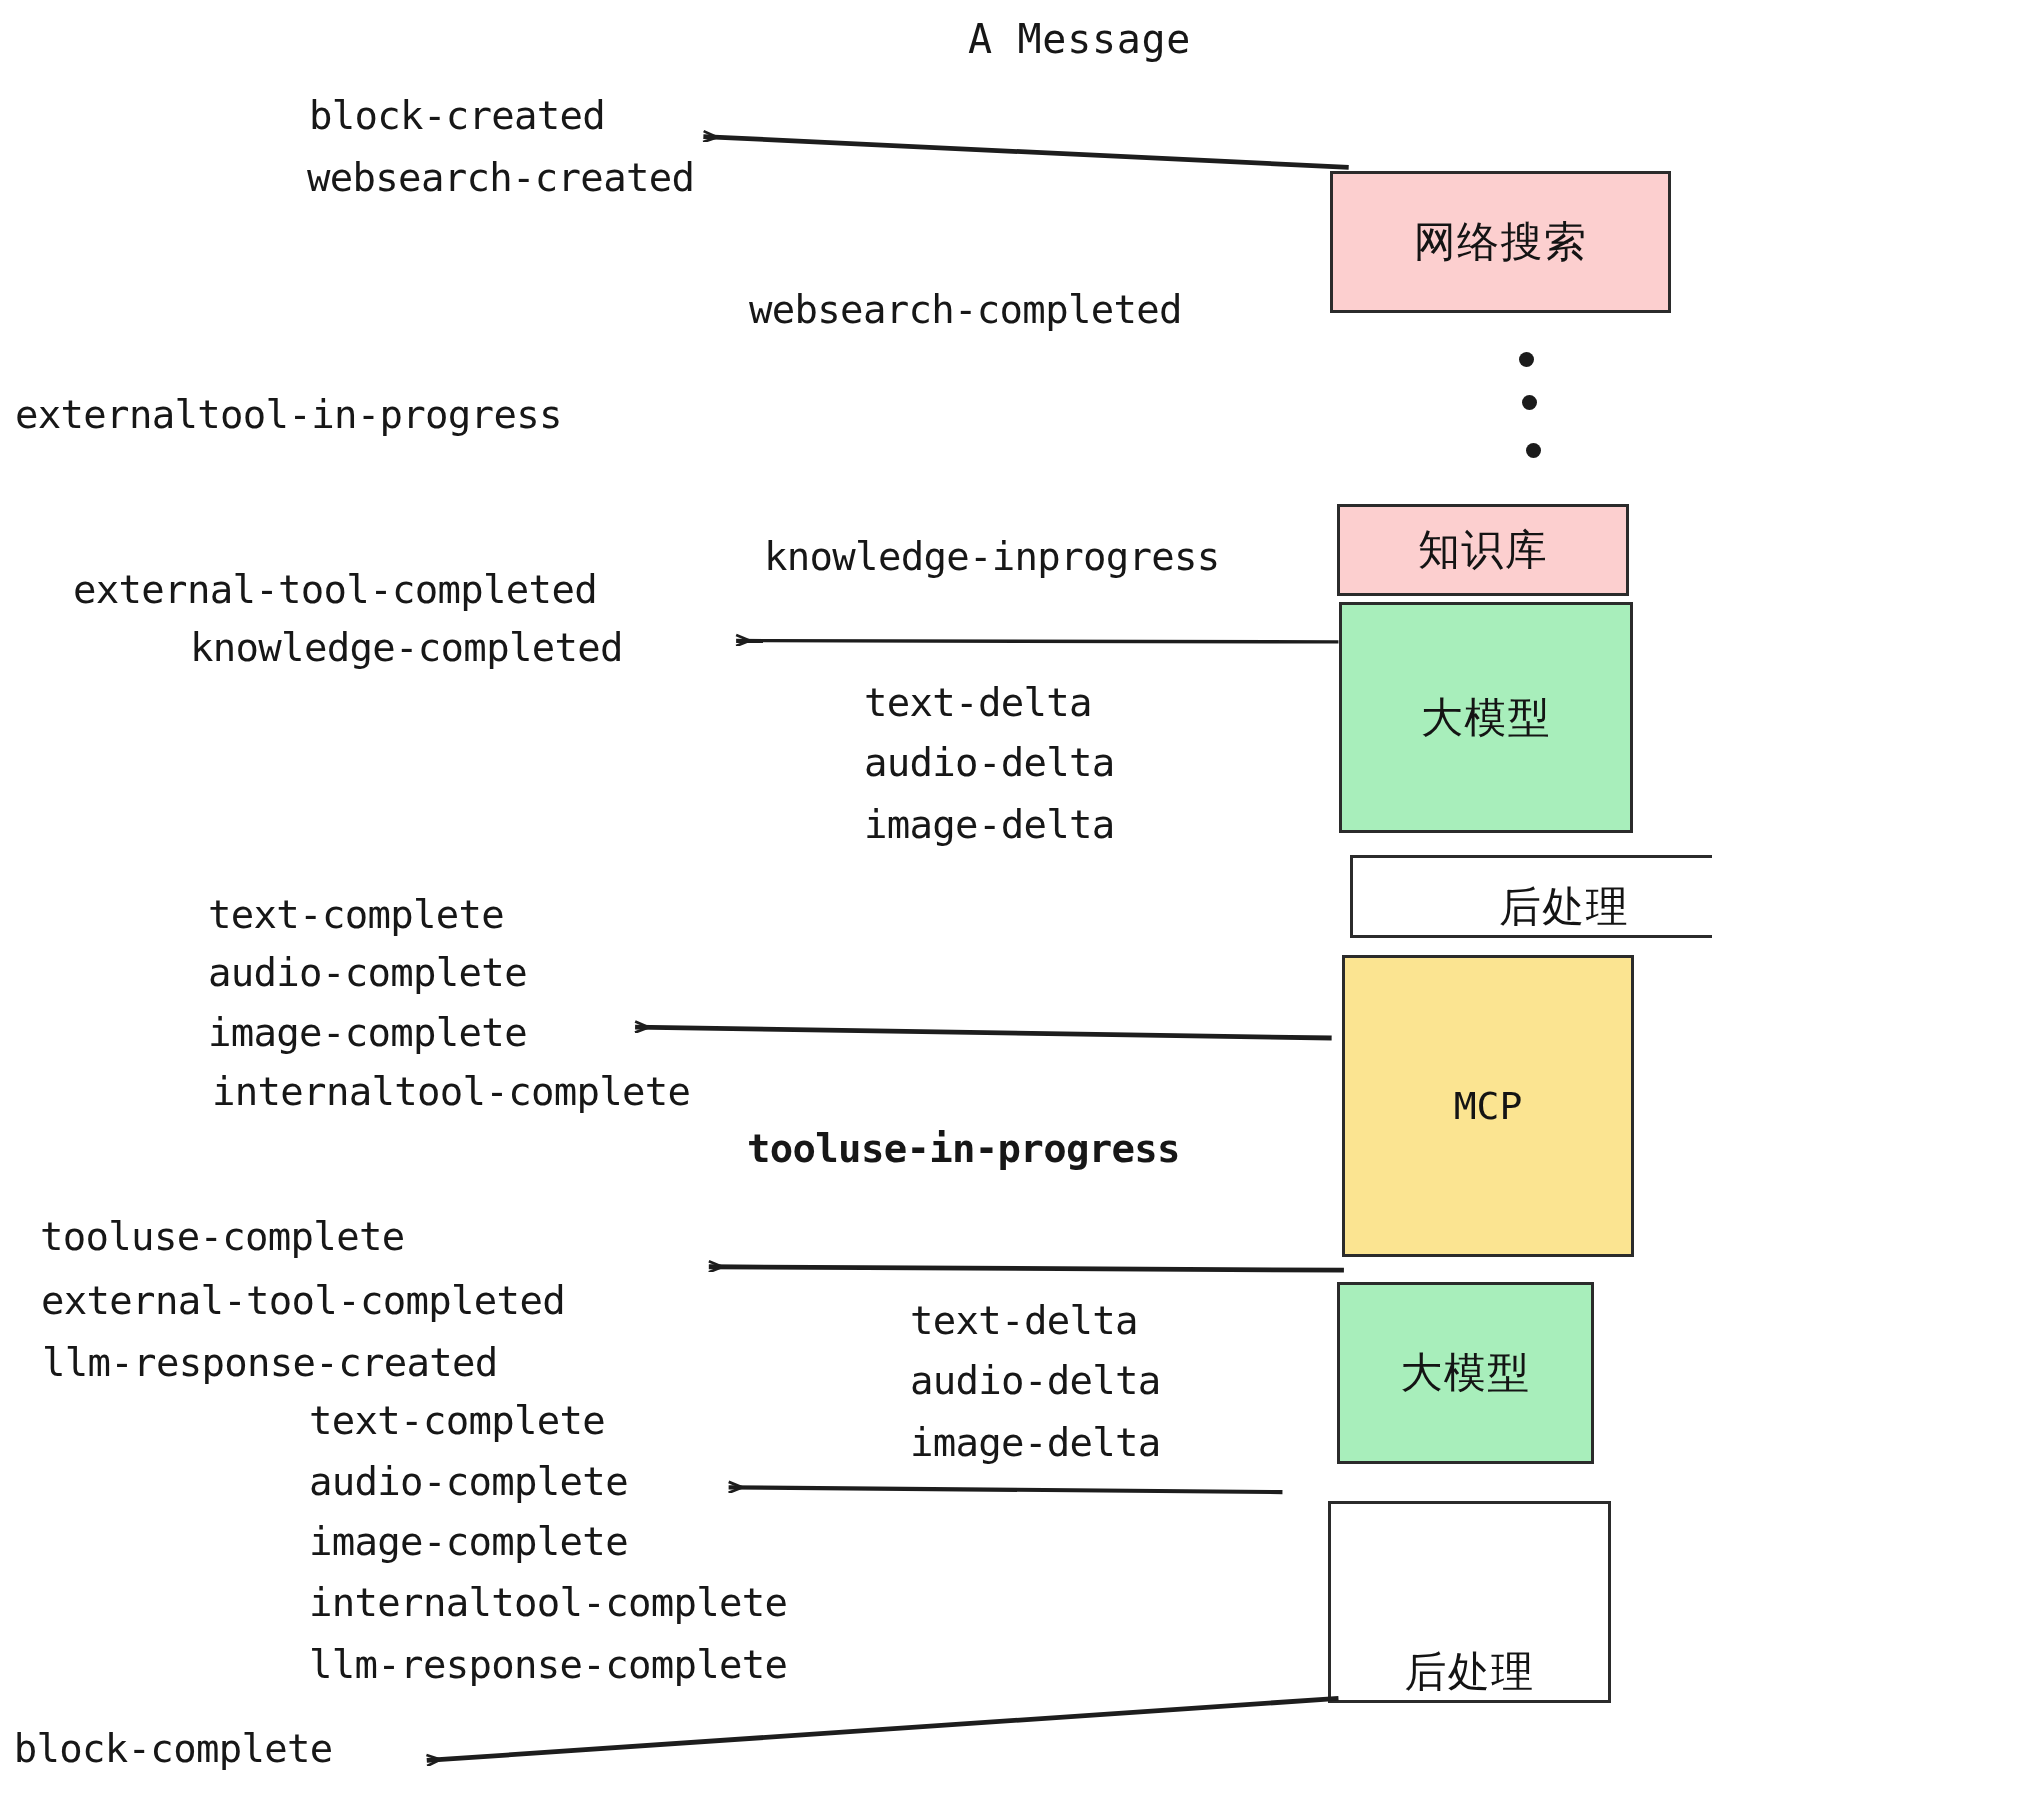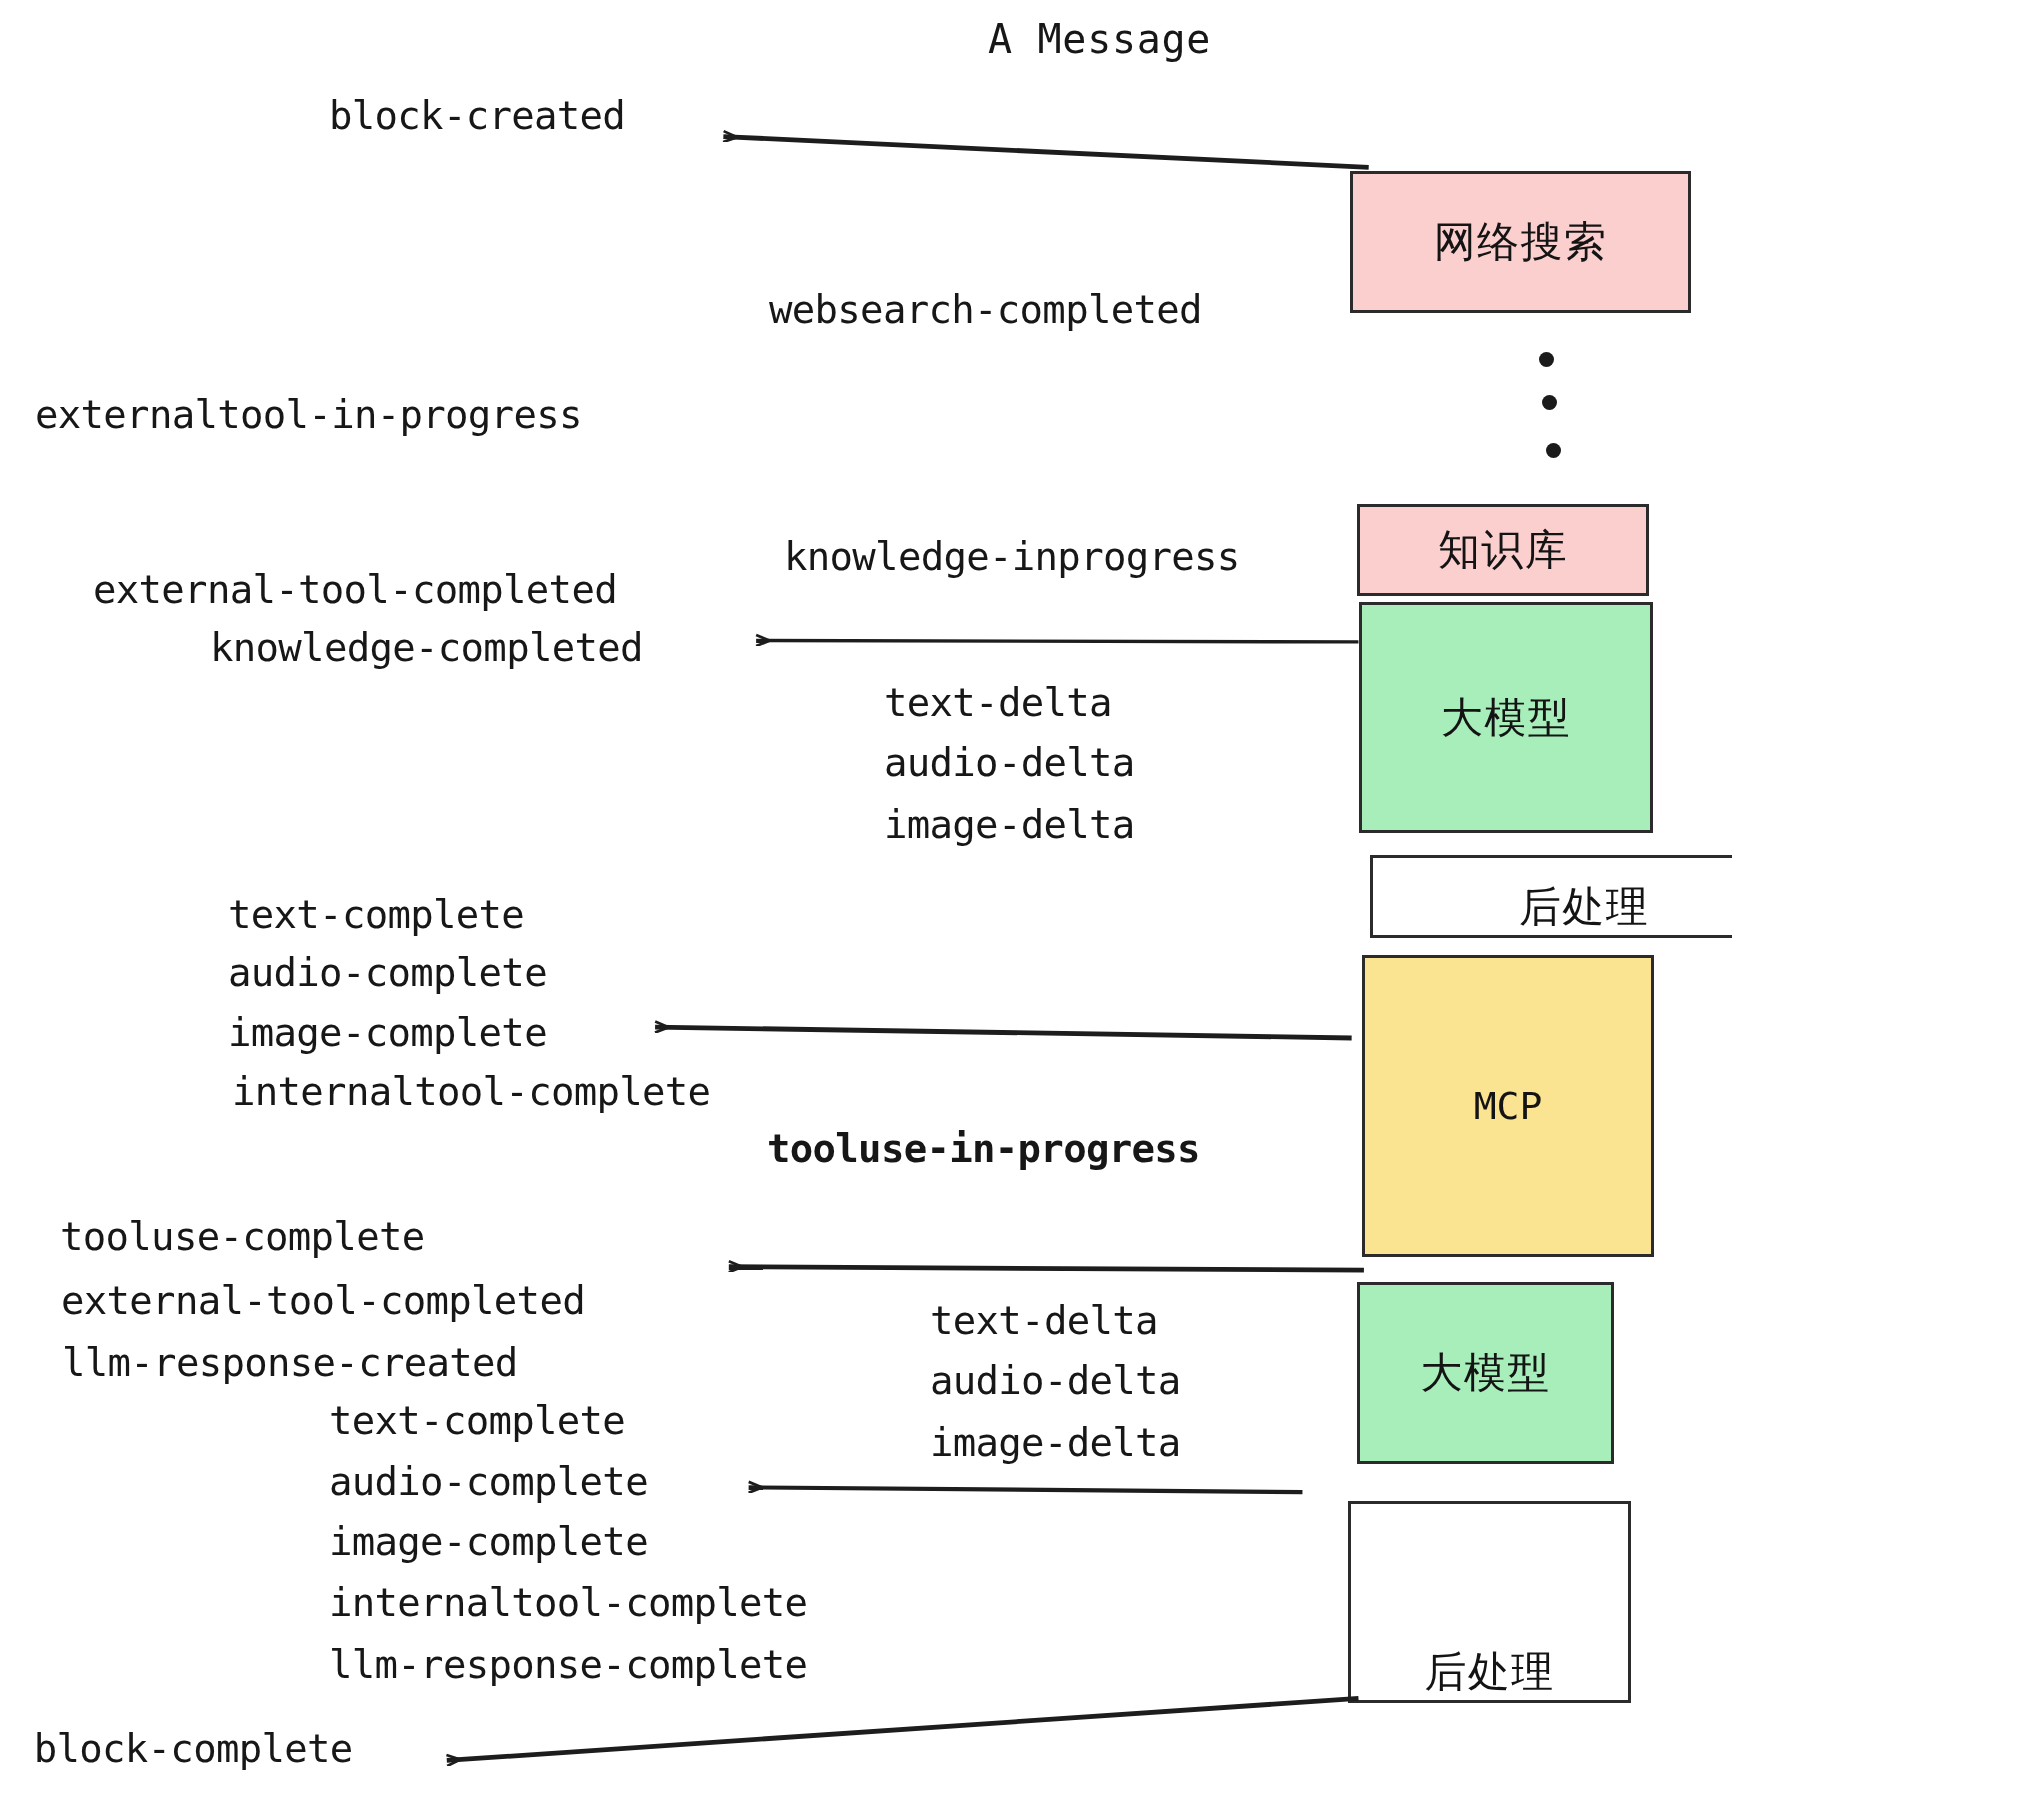--- a/index.html
+++ b/index.html
@@ -8,21 +8,20 @@
     background: #ffffff;
   }
   #stage {
     position: relative;
     width: 1712px;
     height: 1796px;
     background: #ffffff;
     overflow: hidden;
     font-family: "DejaVu Sans Mono", "Liberation Mono", monospace;
     color: #1d1d1d;
-    margin-left: 20px;
   }
   
   .evt {
     position: absolute;
     font-family: "DejaVu Sans Mono", "Liberation Mono", monospace;
     font-size: 39px;
     line-height: 1.0;
     letter-spacing: -0.7px;
     white-space: nowrap;
     color: #171717;
@@ -119,20 +118,21 @@
   </div>
 
   <div class="dot" style="left:1519px; top:352px;"></div>
   <div class="dot" style="left:1522px; top:395px;"></div>
   <div class="dot" style="left:1526px; top:443px;"></div>
 
   <div class="side-label" style="left:1819px; top:339px;">外部工具</div>
   <div class="side-label" style="left:1828px; top:1110px;">外部工具</div>
 
   <div class="evt" style="left:309px;  top:96px;">block-created</div>
+  <div class="evt" style="left:307px;  top:158px;">websearch-created</div>
   <div class="evt" style="left:749px; top:290px;">websearch-completed</div>
   <div class="evt" style="left:15px;   top:395px;">externaltool-in-progress</div>
   <div class="evt" style="left:764px; top:537px;">knowledge-inprogress</div>
   <div class="evt" style="left:73px;  top:570px;">external-tool-completed</div>
   <div class="evt" style="left:190px;  top:628px;">knowledge-completed</div>
   <div class="evt" style="left:864px; top:683px;">text-delta</div>
   <div class="evt" style="left:864px; top:743px;">audio-delta</div>
   <div class="evt" style="left:864px; top:805px;">image-delta</div>
   <div class="evt" style="left:208px;  top:895px;">text-complete</div>
   <div class="evt" style="left:208px;  top:953px;">audio-complete</div>

